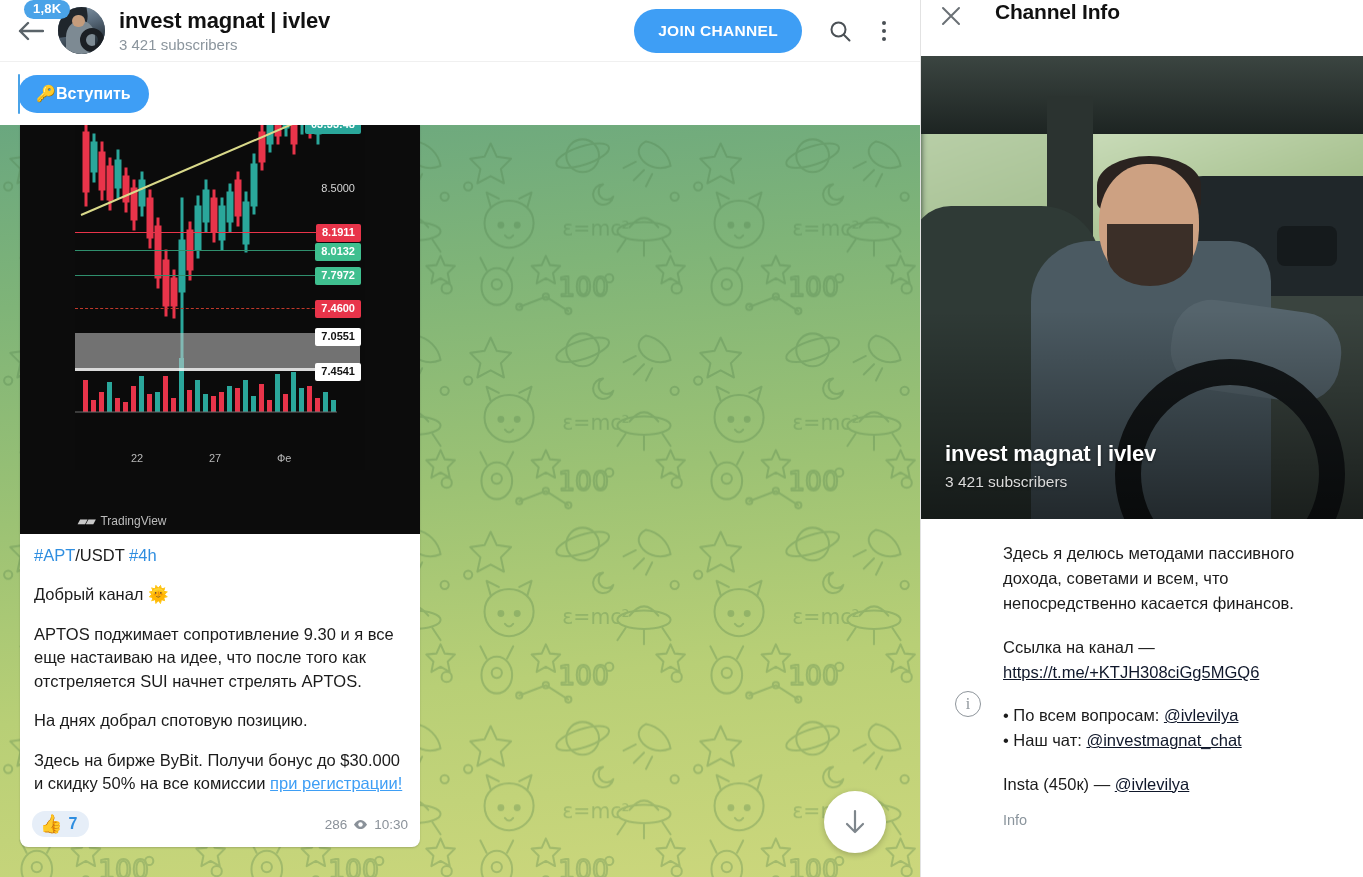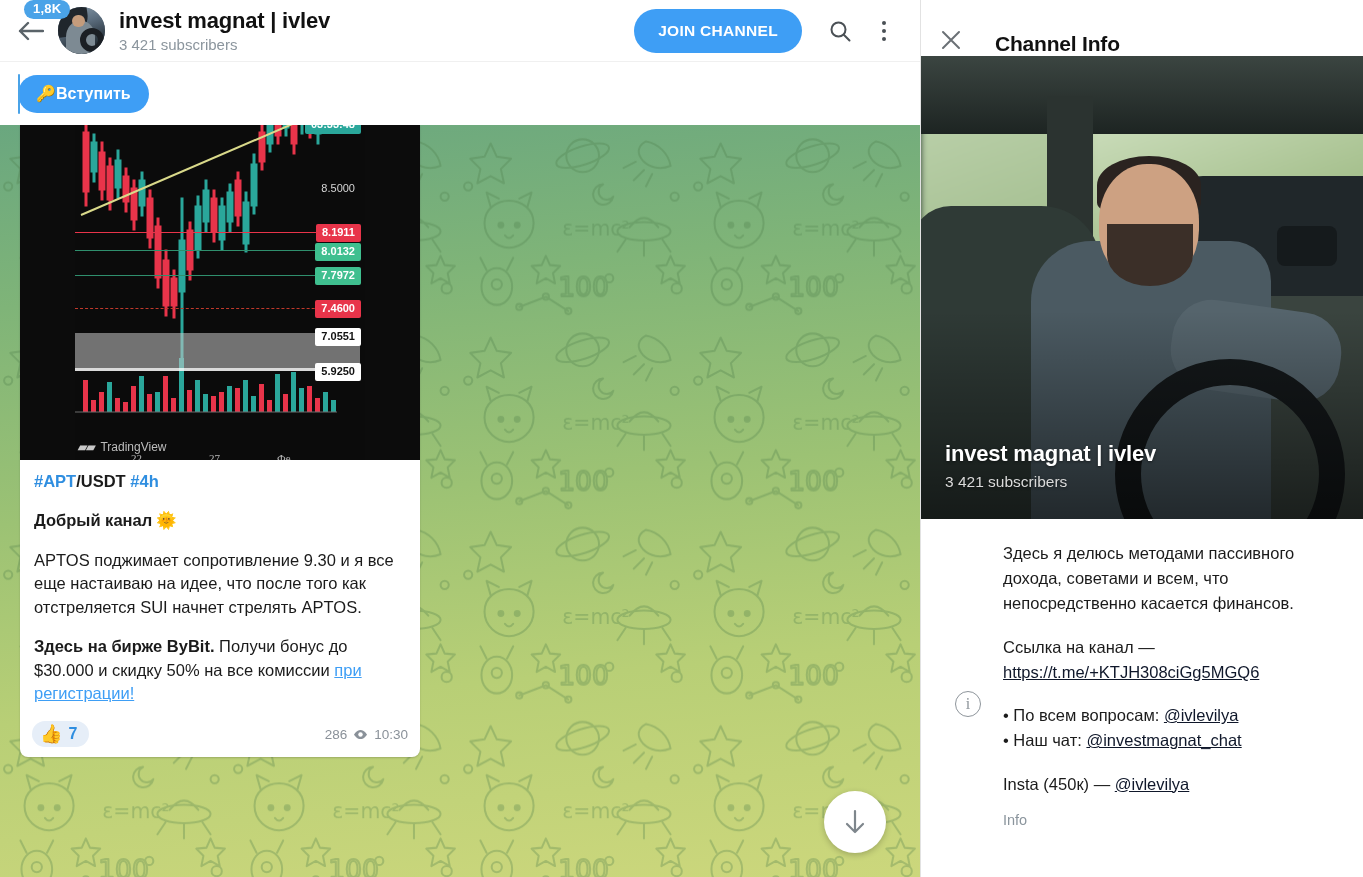--- a/index.html
+++ b/index.html
@@ -136,53 +136,53 @@
   
   .msg {
     position: absolute; left: 20px; top: 0;
     width: 400px;
     background: #fff;
     border-radius: 0 0 8px 8px;
     overflow: hidden;
     box-shadow: 0 1px 2px rgba(0,0,0,.18);
   }
   .msg-photo {
-    position: relative; width: 400px; height: 335px;
+    position: relative; width: 400px; height: 409px;
     background: #0c0c0c; overflow: hidden;
   }
   
   .tv { position: absolute; left: 55px; top: -45px; width: 290px; height: 390px;
         background:#0b0b0b; overflow:hidden; }
   .tv-lbl { position:absolute; right:4px; font-size:11px; font-weight:600;
             padding:2px 6px; border-radius:2px; white-space:nowrap; line-height:1.25;}
   .lbl-red   { background:#e8344a; color:#fff; }
   .lbl-green { background:#3fbf8f; color:#fff; }
   .lbl-white { background:#fff; color:#111; }
   .lbl-plain { color:#d6d6d6; background:transparent; font-weight:400; }
   .lbl-teal  { background:#2aa79b; color:#fff; }
   .hline { position:absolute; left:0; height:1px; }
   .hline.r { background:#e8344a; width:285px; }
   .hline.g { background:#2f8f6d; width:285px; }
   .hline.dash { width:285px; border-top:1px dashed #c0392b; height:0; }
   .vol-band { position:absolute; left:0; width:285px; background:rgba(200,200,200,.55); }
   .vol-band2 { position:absolute; left:0; width:285px; background:rgba(255,255,255,.85); height:3px;}
-  .tv-x { position:absolute; bottom:6px; color:#b9b9b9; font-size:11px;font-family:Liberation Serif, serif; }
+  .tv-x { position:absolute; bottom:6px; color:#b9b9b9; font-size:11px; }
   .tv-brand { position:absolute; left:58px; bottom:6px; color:#bdbdbd; font-size:12px;
               display:flex; align-items:center; gap:6px; }
   .tv-brand .tvm { color:#c8c8c8; font-weight:700; font-size:12px; letter-spacing:-1px; }
 
   .msg-text {
     padding: 10px 14px 4px 14px;
     font-size: 16.5px; line-height: 1.42; color: #1b1b1b;
   }
   .msg-text p { margin: 0 0 16px; }
   .msg-text p:last-child { margin-bottom: 8px; }
   .lnk { color: #2f8ee0; }
   .lnk-b { color: #3e9ef5; }
-  .bold { font-weight: 700; }
+  .bold { font-weight: 400; }
 
   .msg-footer {
     display: flex; align-items: center;
     padding: 4px 12px 10px 12px; gap: 8px;
   }
   .reaction {
     display: inline-flex; align-items: center; gap: 6px;
     background: #e6eef8; color: #2f8ee0;
     border-radius: 16px; padding: 4px 12px 4px 8px;
     font-size: 16px; font-weight: 600; cursor: pointer;
@@ -202,21 +202,21 @@
     cursor: pointer;
   }
 
   
   .info-col {
     width: 443px; height: 877px;
     border-left: 1px solid #e2e2e2;
     background: #fff; overflow: hidden; position: relative;
   }
   .info-header {
-    height: 56px; display: flex; align-items: flex-end;
+    height: 56px; display: flex; align-items: flex-start;
     padding-left: 14px; gap: 28px;
     background: #fff;
   }
   .close-x { width: 32px; height: 32px; display:flex; align-items:center; justify-content:center; cursor:pointer; }
   .info-title { font-size: 21px; font-weight: 700; color: #111; letter-spacing:-.2px; }
 
   .cover {
     position: relative; width: 100%; height: 463px;
     overflow: hidden; background: #2b3a33;
   }
@@ -503,41 +503,42 @@
             <span class="vol-band2" style="top:288px;"></span>
 
             
             <span class="tv-lbl lbl-teal" style="top:36px">03:33:48</span>
             <span class="tv-lbl lbl-plain" style="top:100px">8.5000</span>
             <span class="tv-lbl lbl-red" style="top:144px">8.1911</span>
             <span class="tv-lbl lbl-green" style="top:163px">8.0132</span>
             <span class="tv-lbl lbl-green" style="top:187px">7.7972</span>
             <span class="tv-lbl lbl-red" style="top:220px">7.4600</span>
             <span class="tv-lbl lbl-white" style="top:248px">7.0551</span>
-            <span class="tv-lbl lbl-white" style="top:283px">5.9250</span>
+            <span class="tv-lbl lbl-white" style="top:283px">7.4541</span>
 
             
             <span class="tv-x" style="left:56px">22</span>
             <span class="tv-x" style="left:134px">27</span>
             <span class="tv-x" style="left:202px">Фе</span>
           </div>
 
           <div class="tv-brand">
             <span class="tvm">▰▰</span>
             <span>TradingView</span>
           </div>
         </div>
 
         <div class="msg-text">
           <p>
             <span class="bold lnk">#APT</span><span class="bold">/USDT</span>
             <span class="bold lnk">#4h</span>
           </p>
           <p class="bold">Добрый канал 🌞</p>
           <p>APTOS поджимает сопротивление 9.30 и я все еще настаиваю на идее, что после того как отстреляется SUI начнет стрелять APTOS.</p>
+          <p>На днях добрал спотовую позицию.</p>
           <p><span class="bold">Здесь на бирже ByBit.</span><span> Получи бонус до $30.000 и скидку 50% на все комиссии </span><a class="lnk-b" href="#">при регистрации!</a></p>
         </div>
 
         <div class="msg-footer">
           <span class="reaction">
             <span class="emo">👍</span>
             <span>7</span>
           </span>
           <span class="msg-meta">
             <span>286</span>

